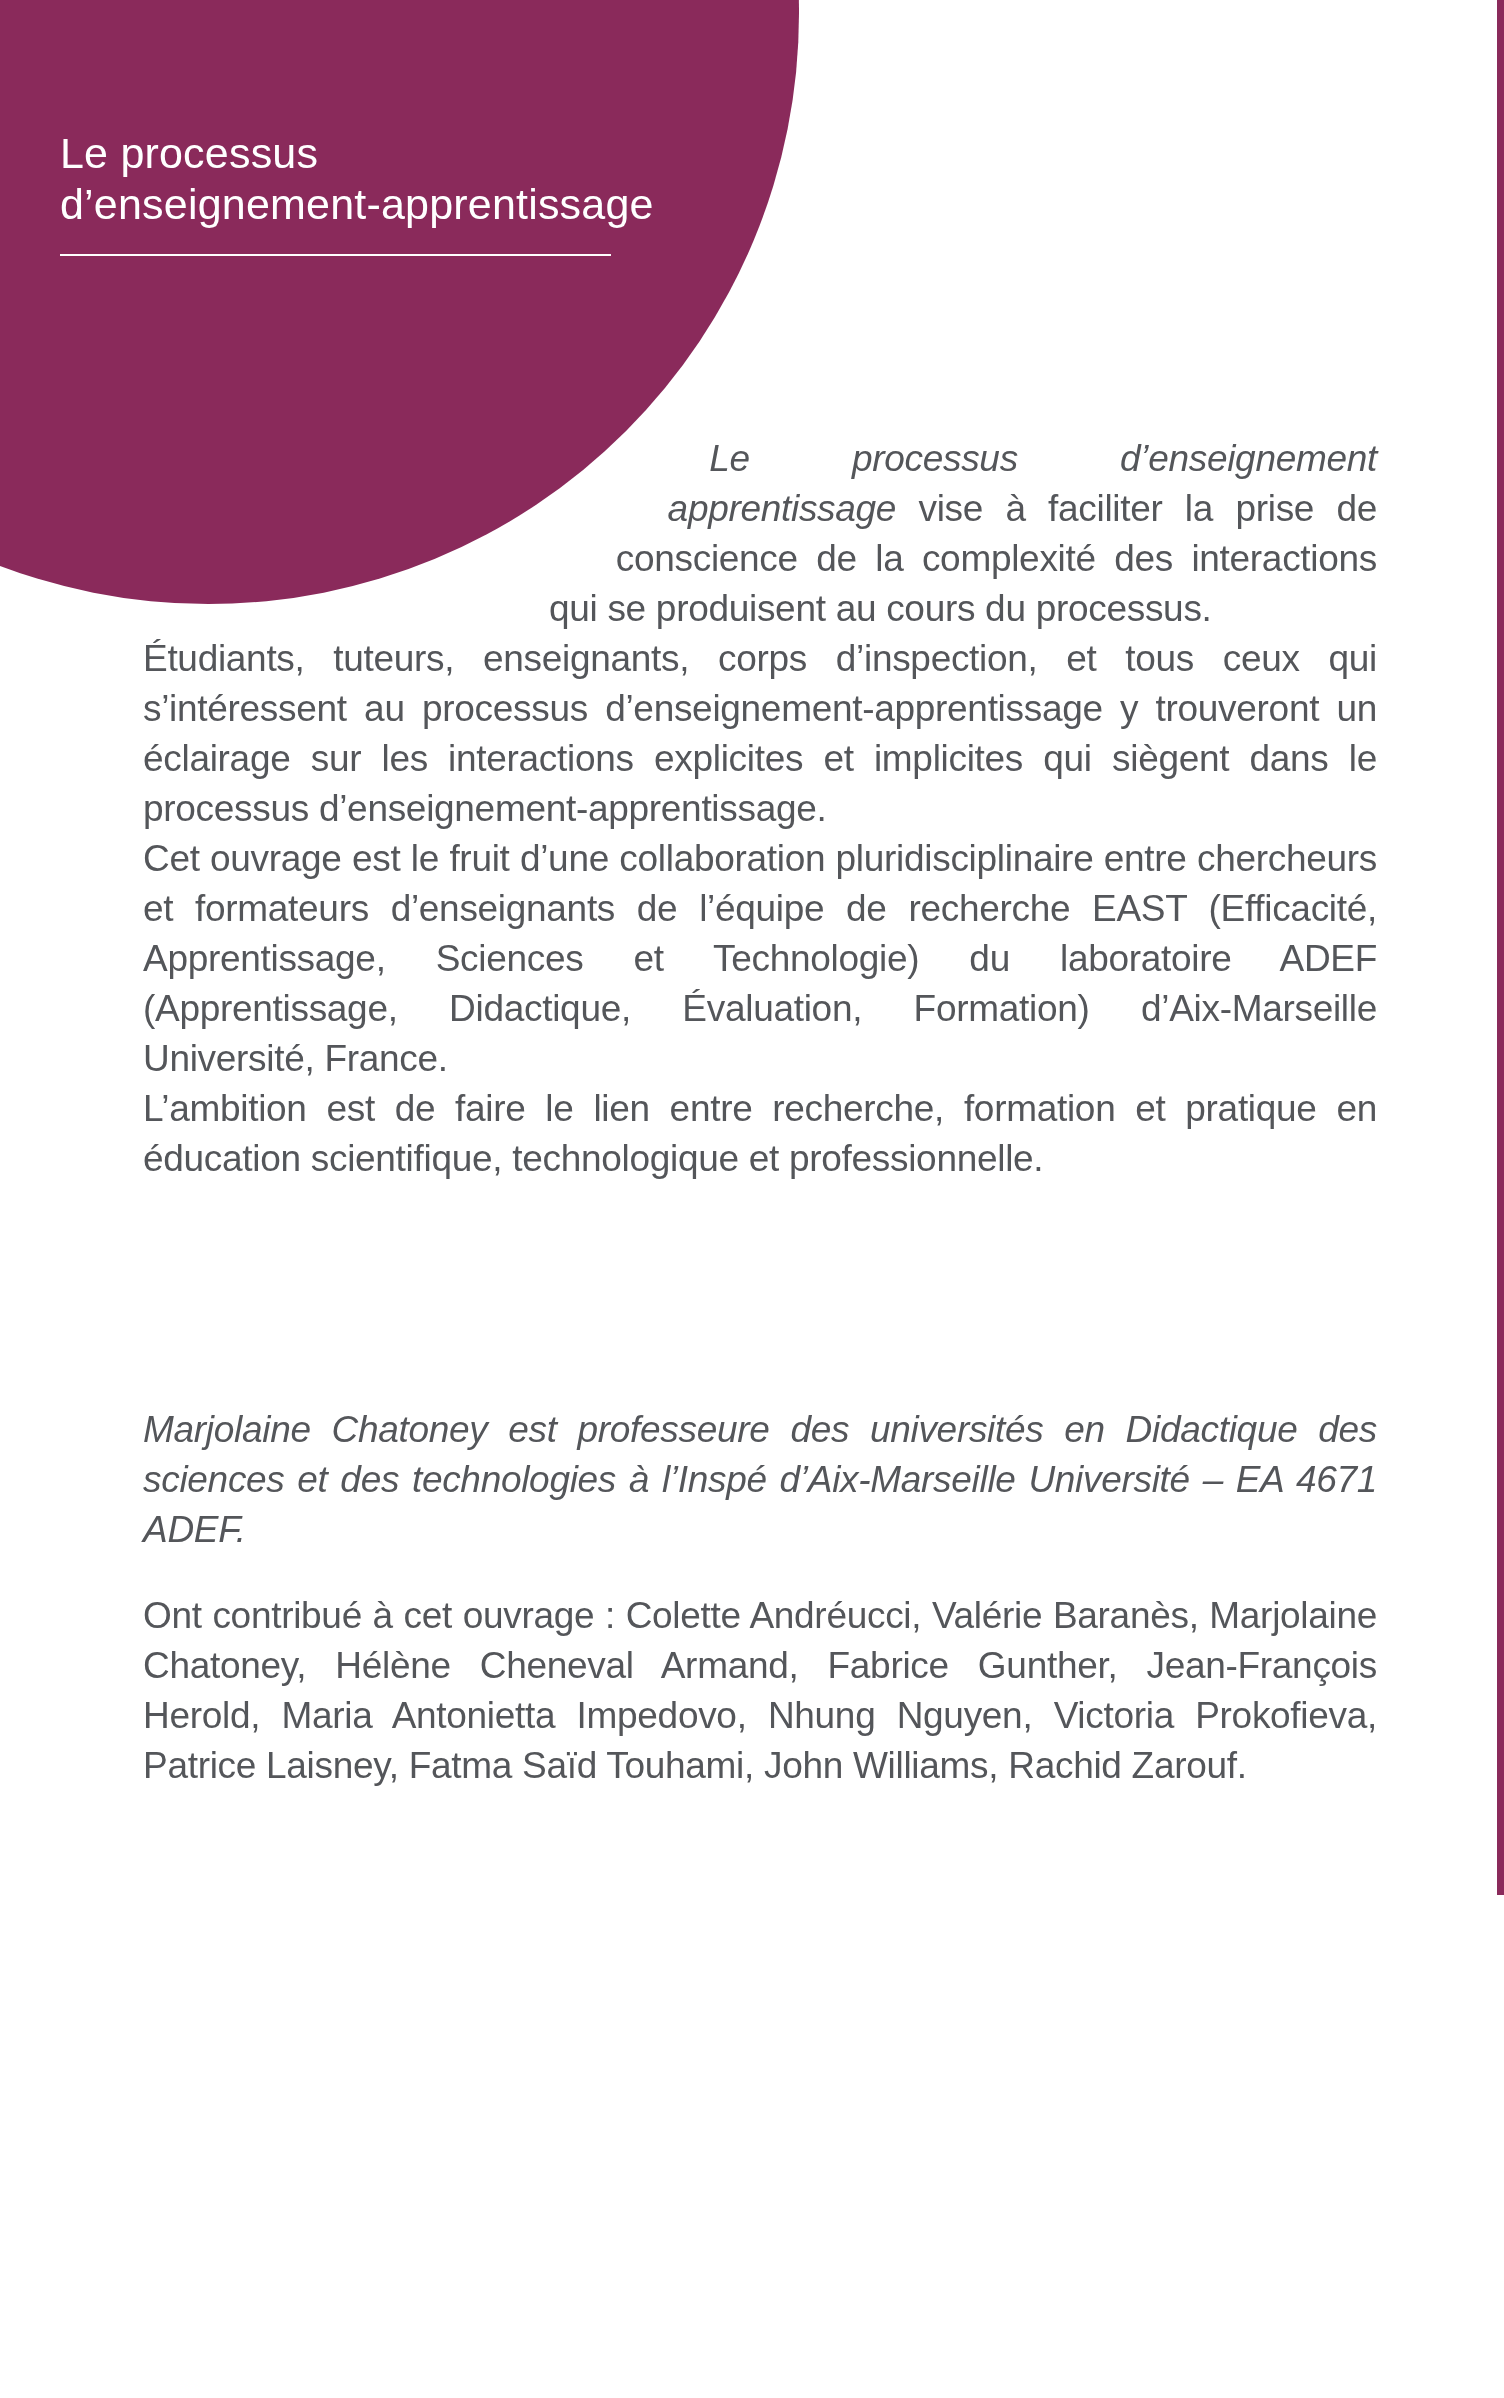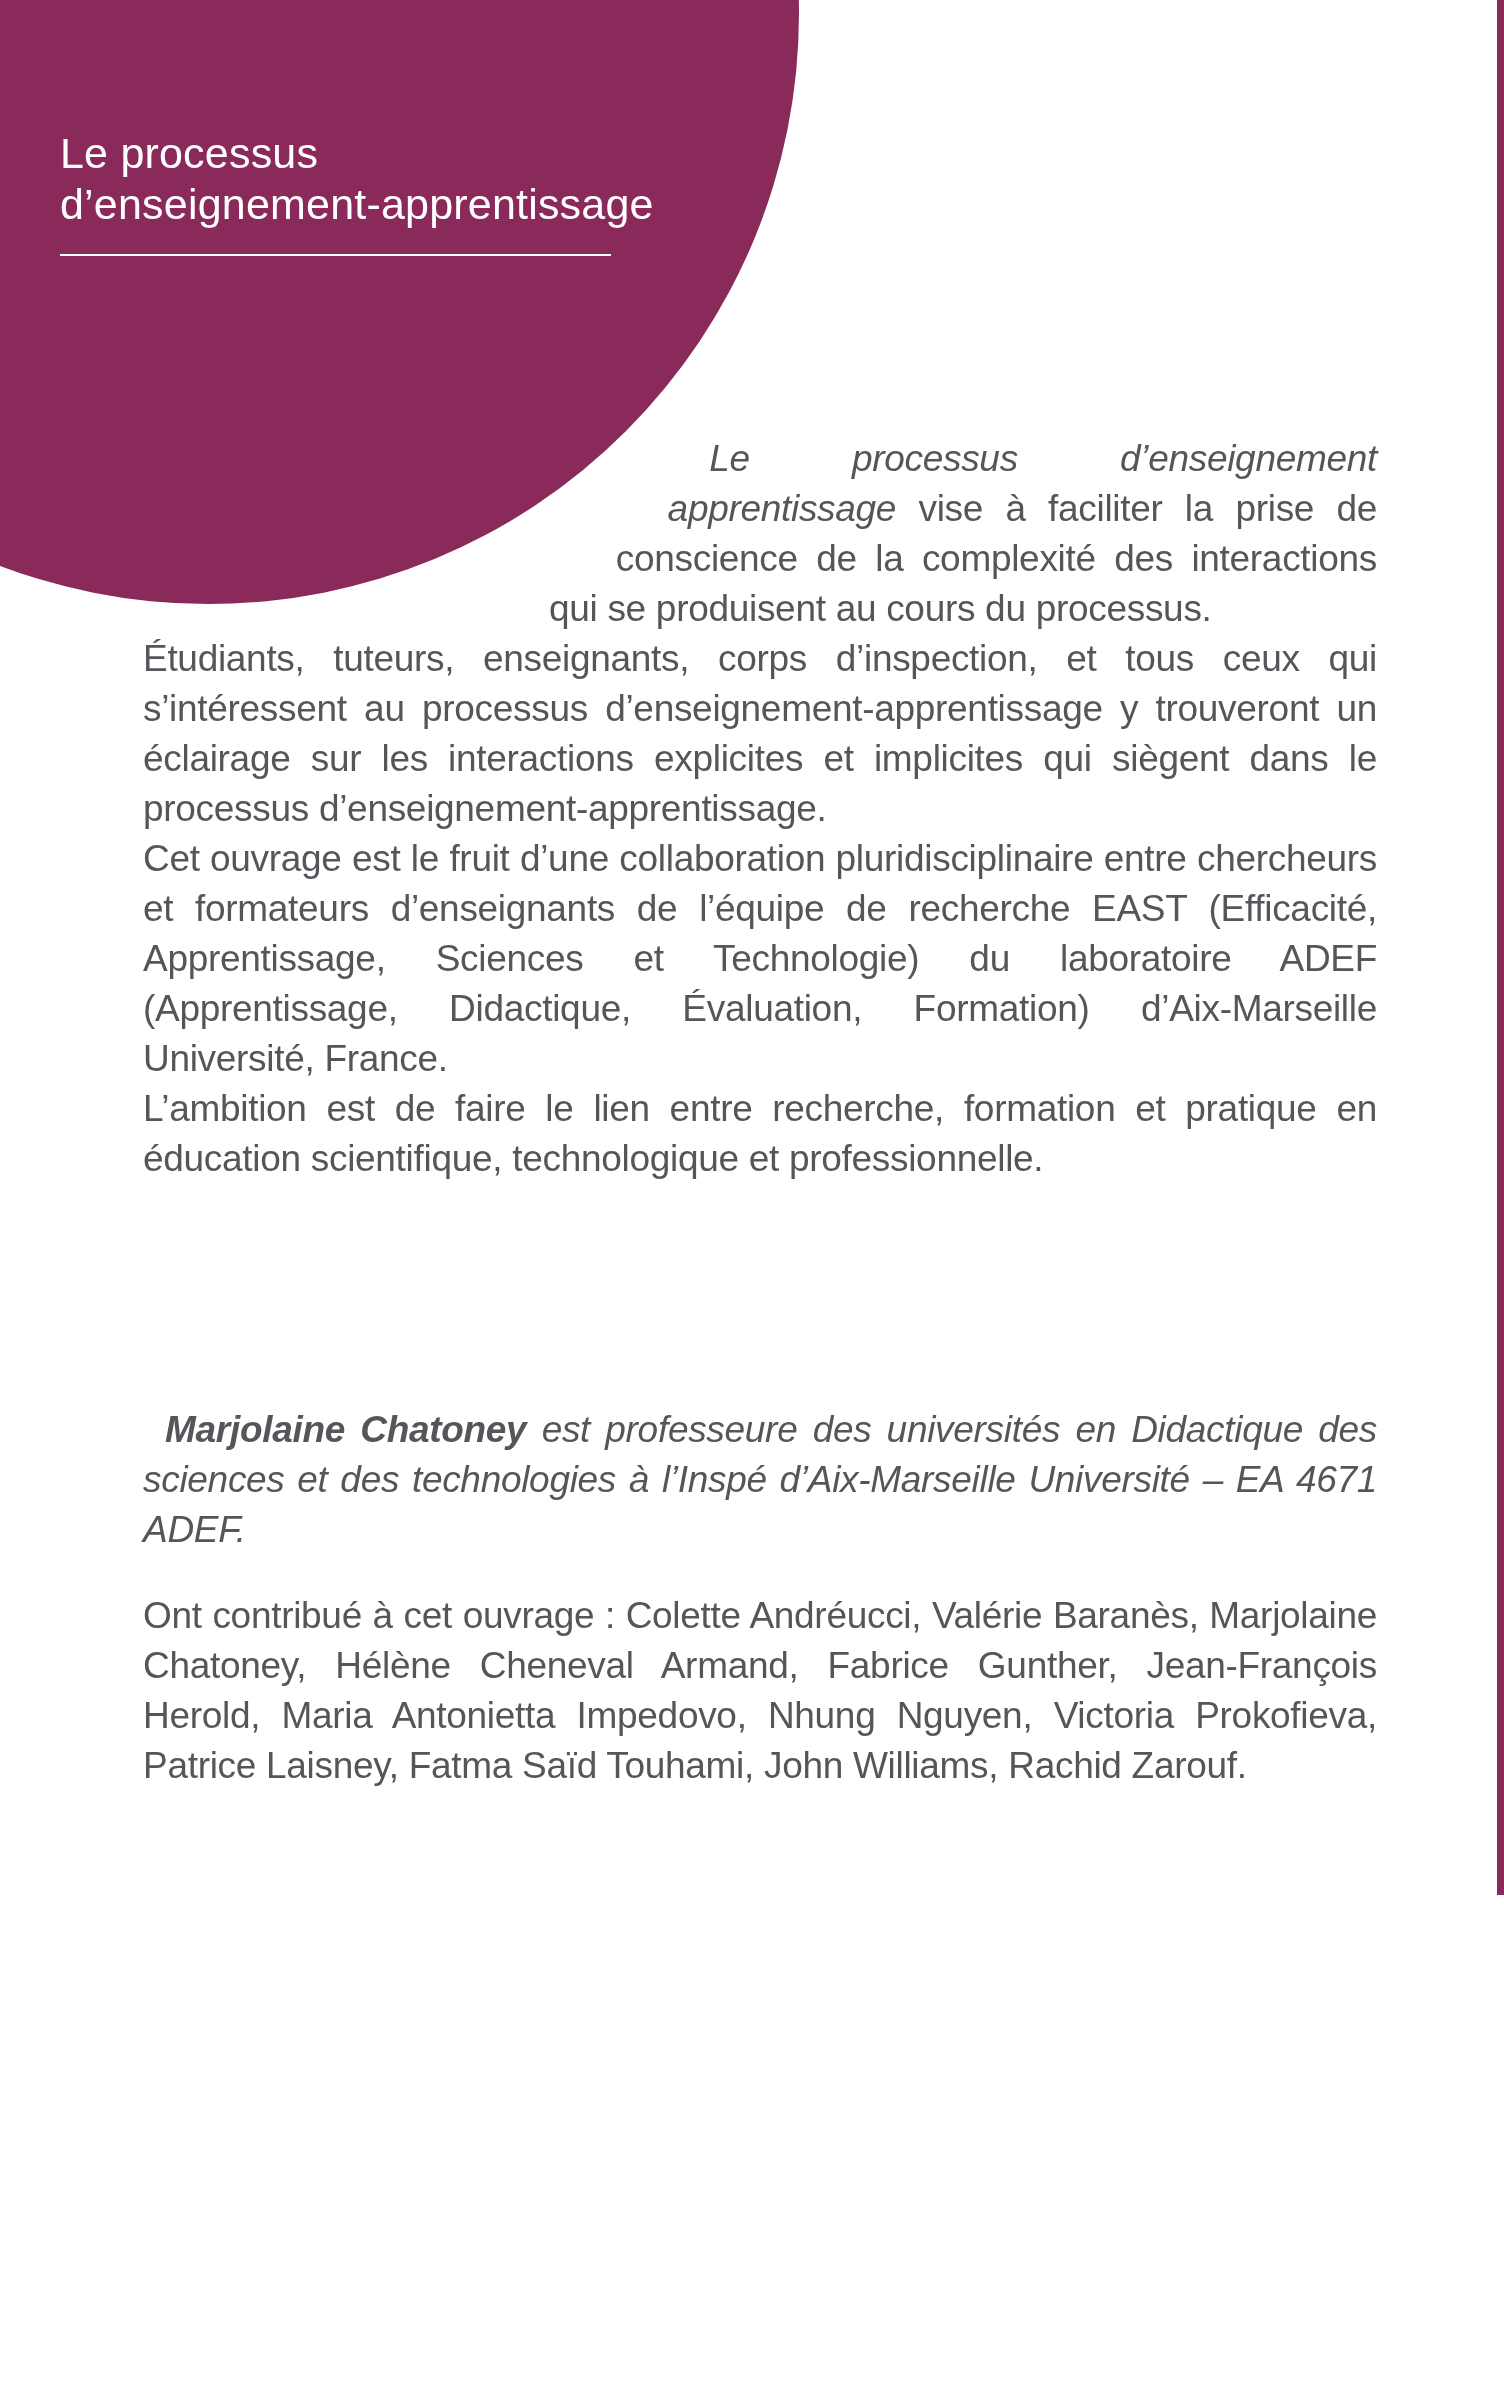--- a/index.html
+++ b/index.html
@@ -75,21 +75,21 @@
     left:143px; top:1405px;
     width:1234px;
     font-size:37px;
     line-height:50px;
     letter-spacing:-0.3px;
     text-align:justify;
     color:#54565a;
   }
   .bios p{margin:0 0 36px 0;}
   .bio{font-style:italic;}
-  .bio b{font-weight:bold;margin-left:22px;}
+  .bio b{font-weight:normal;}
   .contributors{font-style:normal; margin-bottom:0;}
 
   
   .logo{
     position:absolute;
     left:142px; top:1951px;
     width:118px; height:118px;
   }
   .logo-grid{
     position:absolute; left:0; top:0; right:0; bottom:0;

